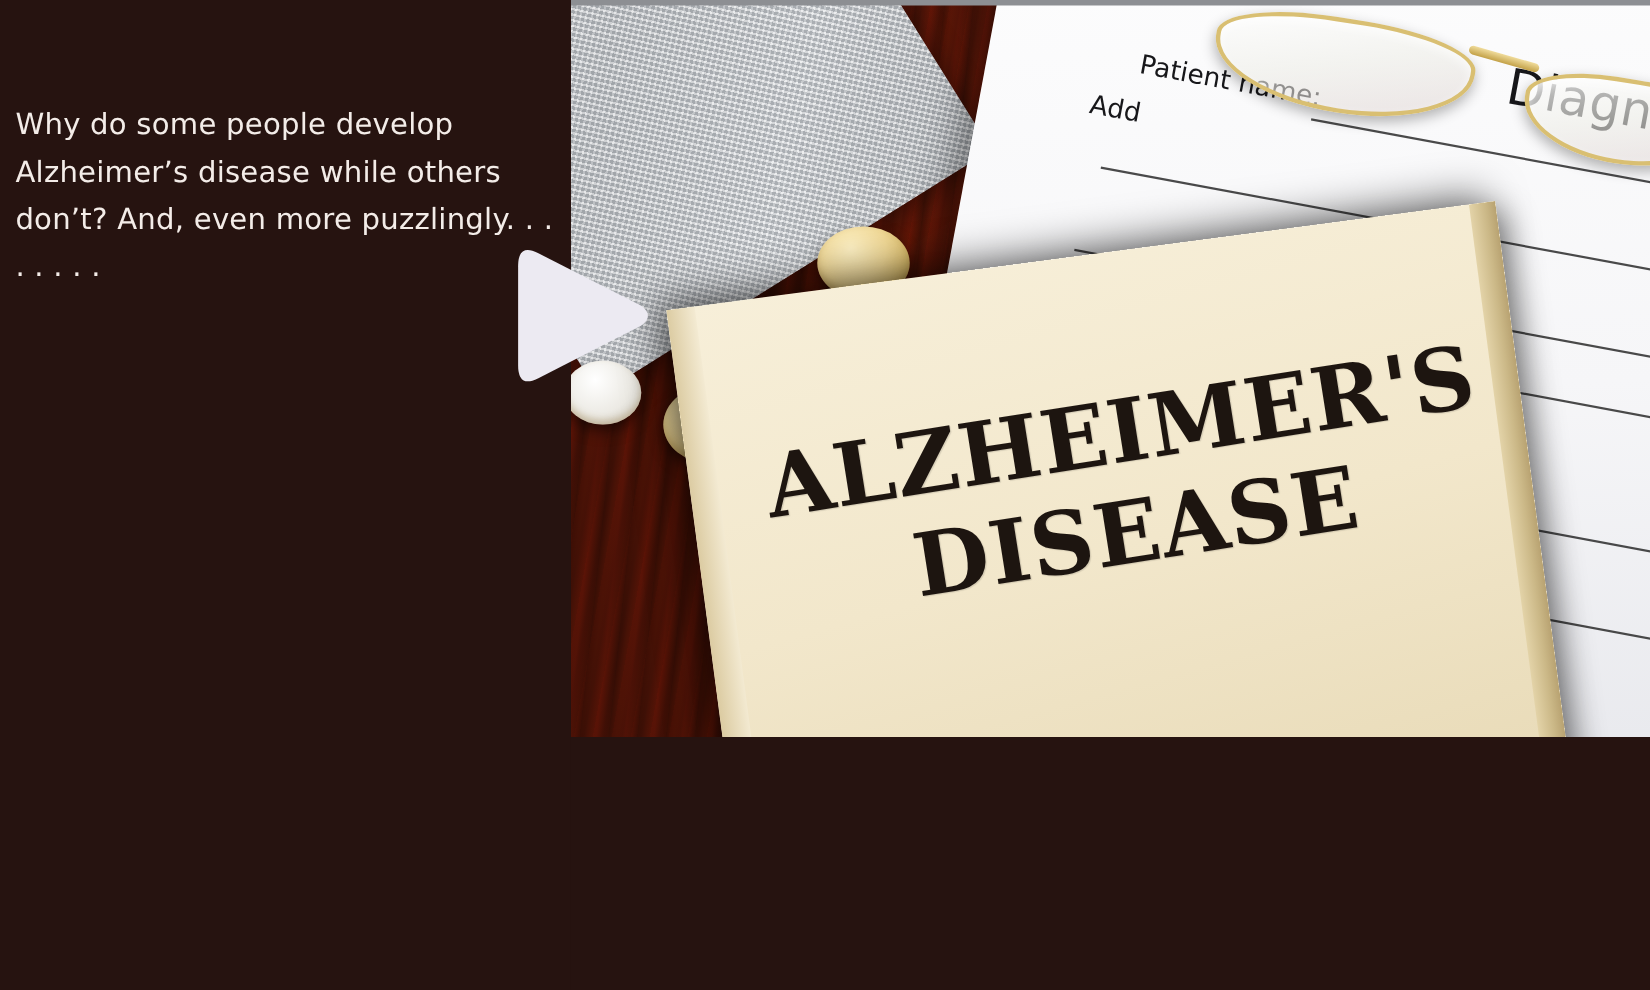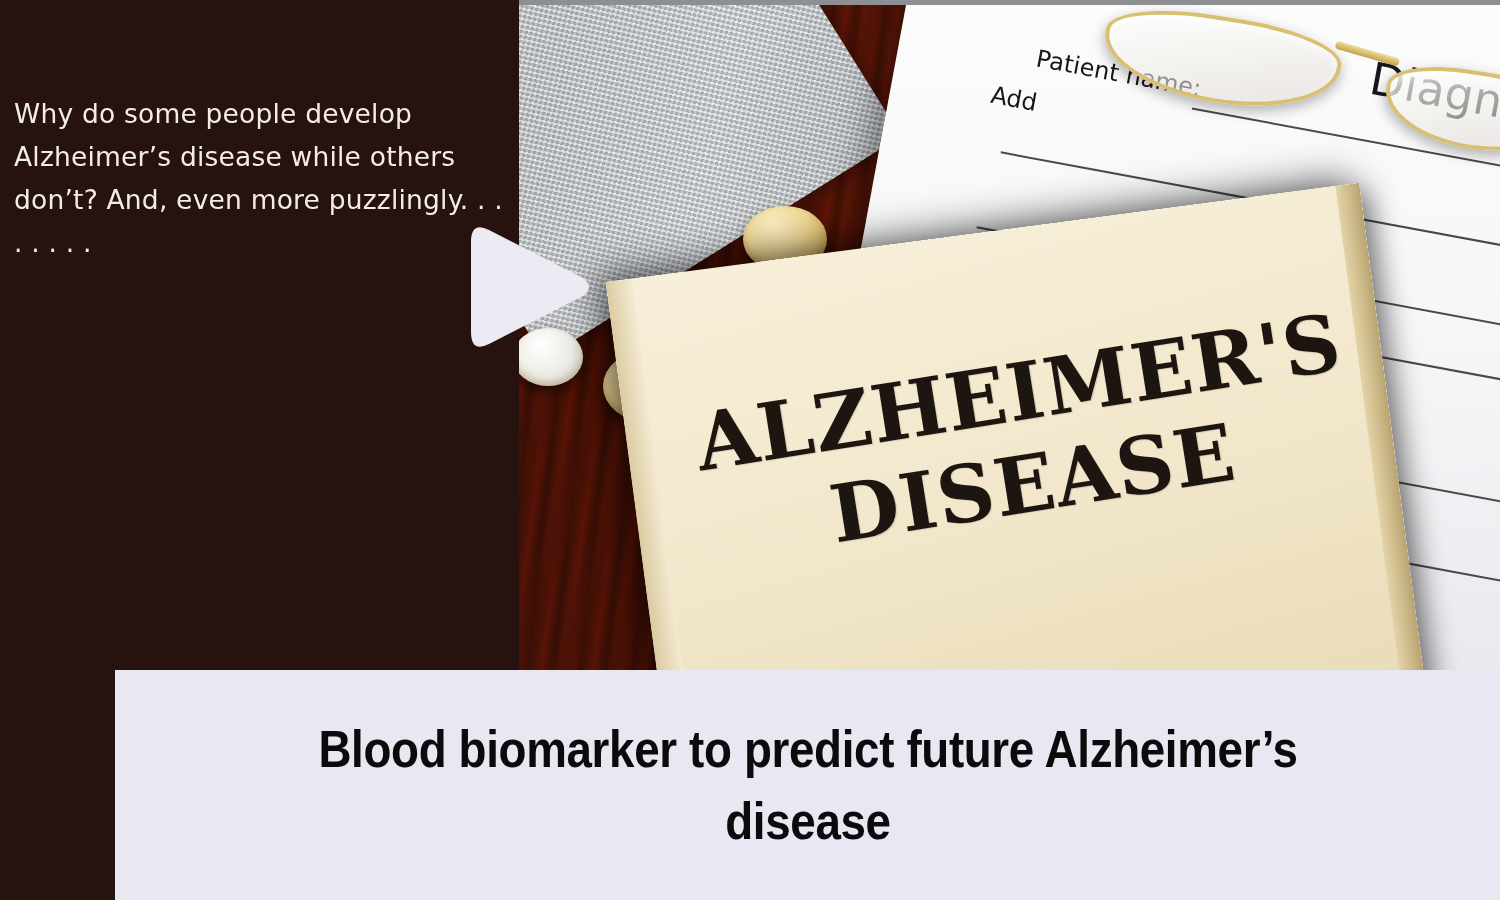--- a/index.html
+++ b/index.html
@@ -306,17 +306,14 @@
   <div class="left-panel">
     <div class="intro-text">Why do some people develop Alzheimer’s disease while others don’t? And, even more puzzlingly. . . . . . . .</div>
   </div>
 
   <div class="play-btn" title="Play video">
     <svg viewBox="0 0 128 150" xmlns="http://www.w3.org/2000/svg">
       <path d="M 24 18 L 118 66 Q 130 75 118 84 L 24 132 Q 6 141 6 120 L 6 30 Q 6 9 24 18 Z" fill="#eceaf2" stroke="none"></path>
     </svg>
   </div>
 
-  <div class="caption-bar">
-    <div class="caption-text">Blood biomarker to predict future Alzheimer’s disease</div>
-  </div>
 
 </div>
 
 </body></html>

